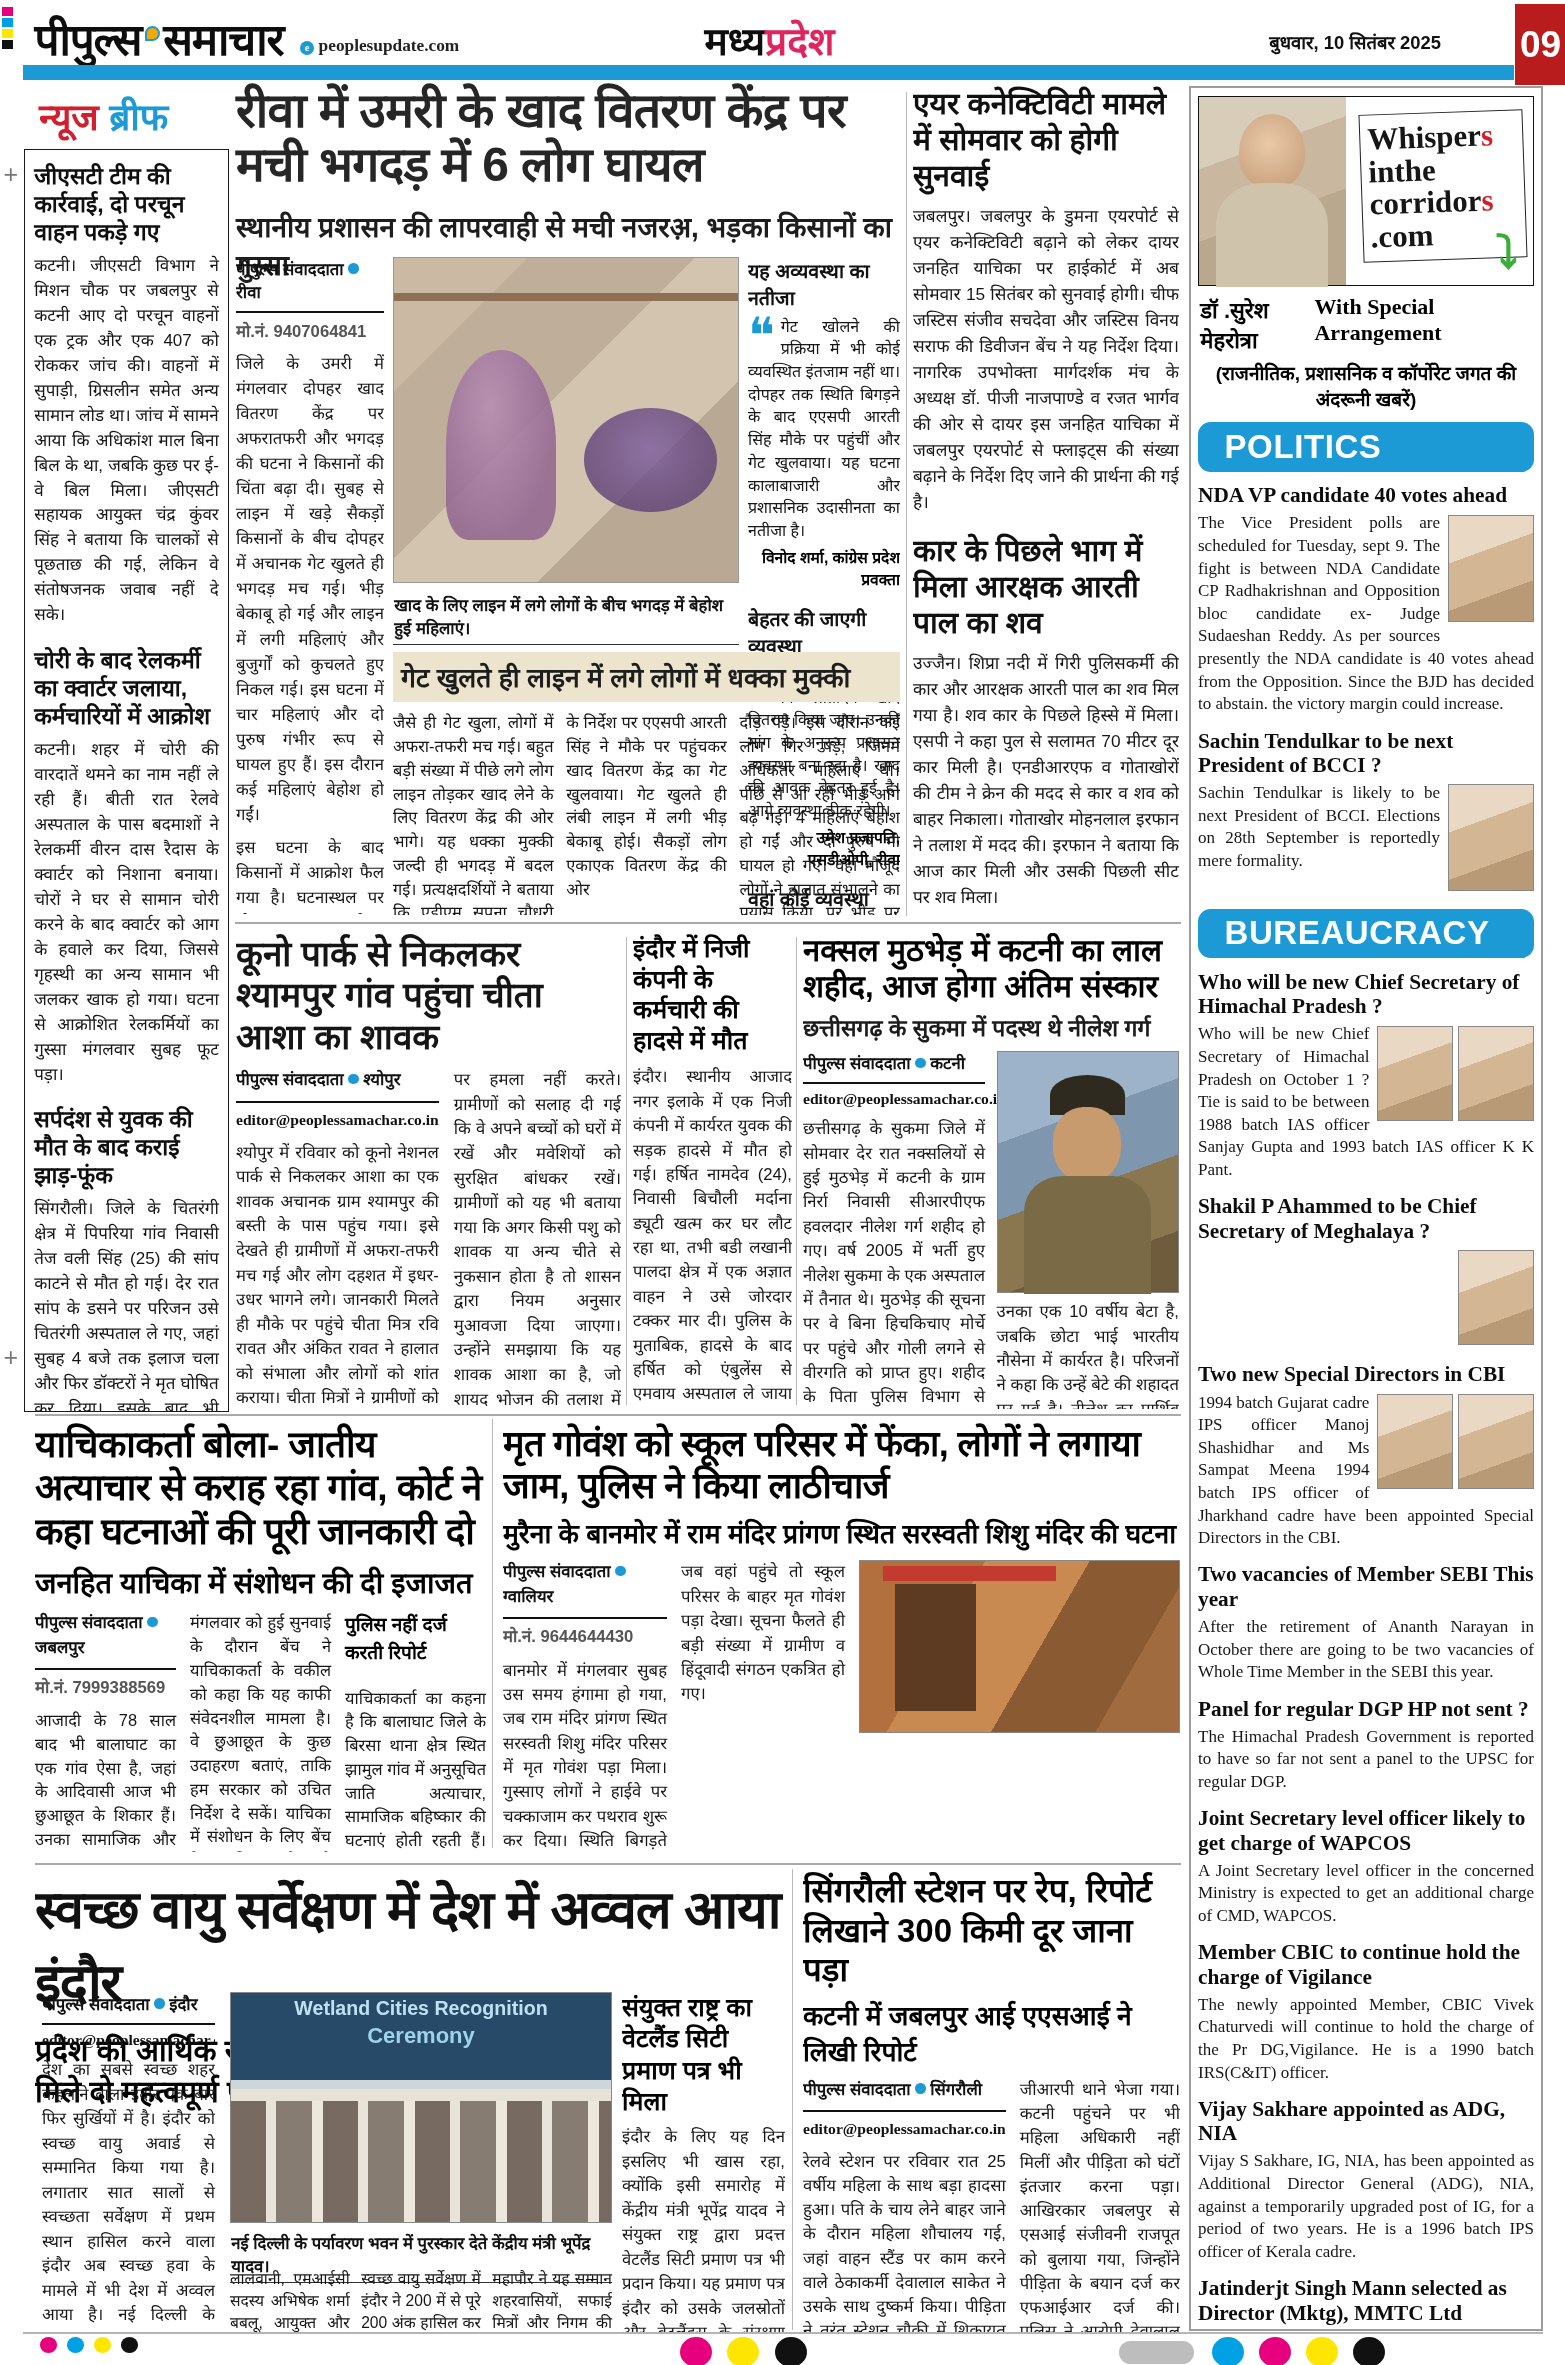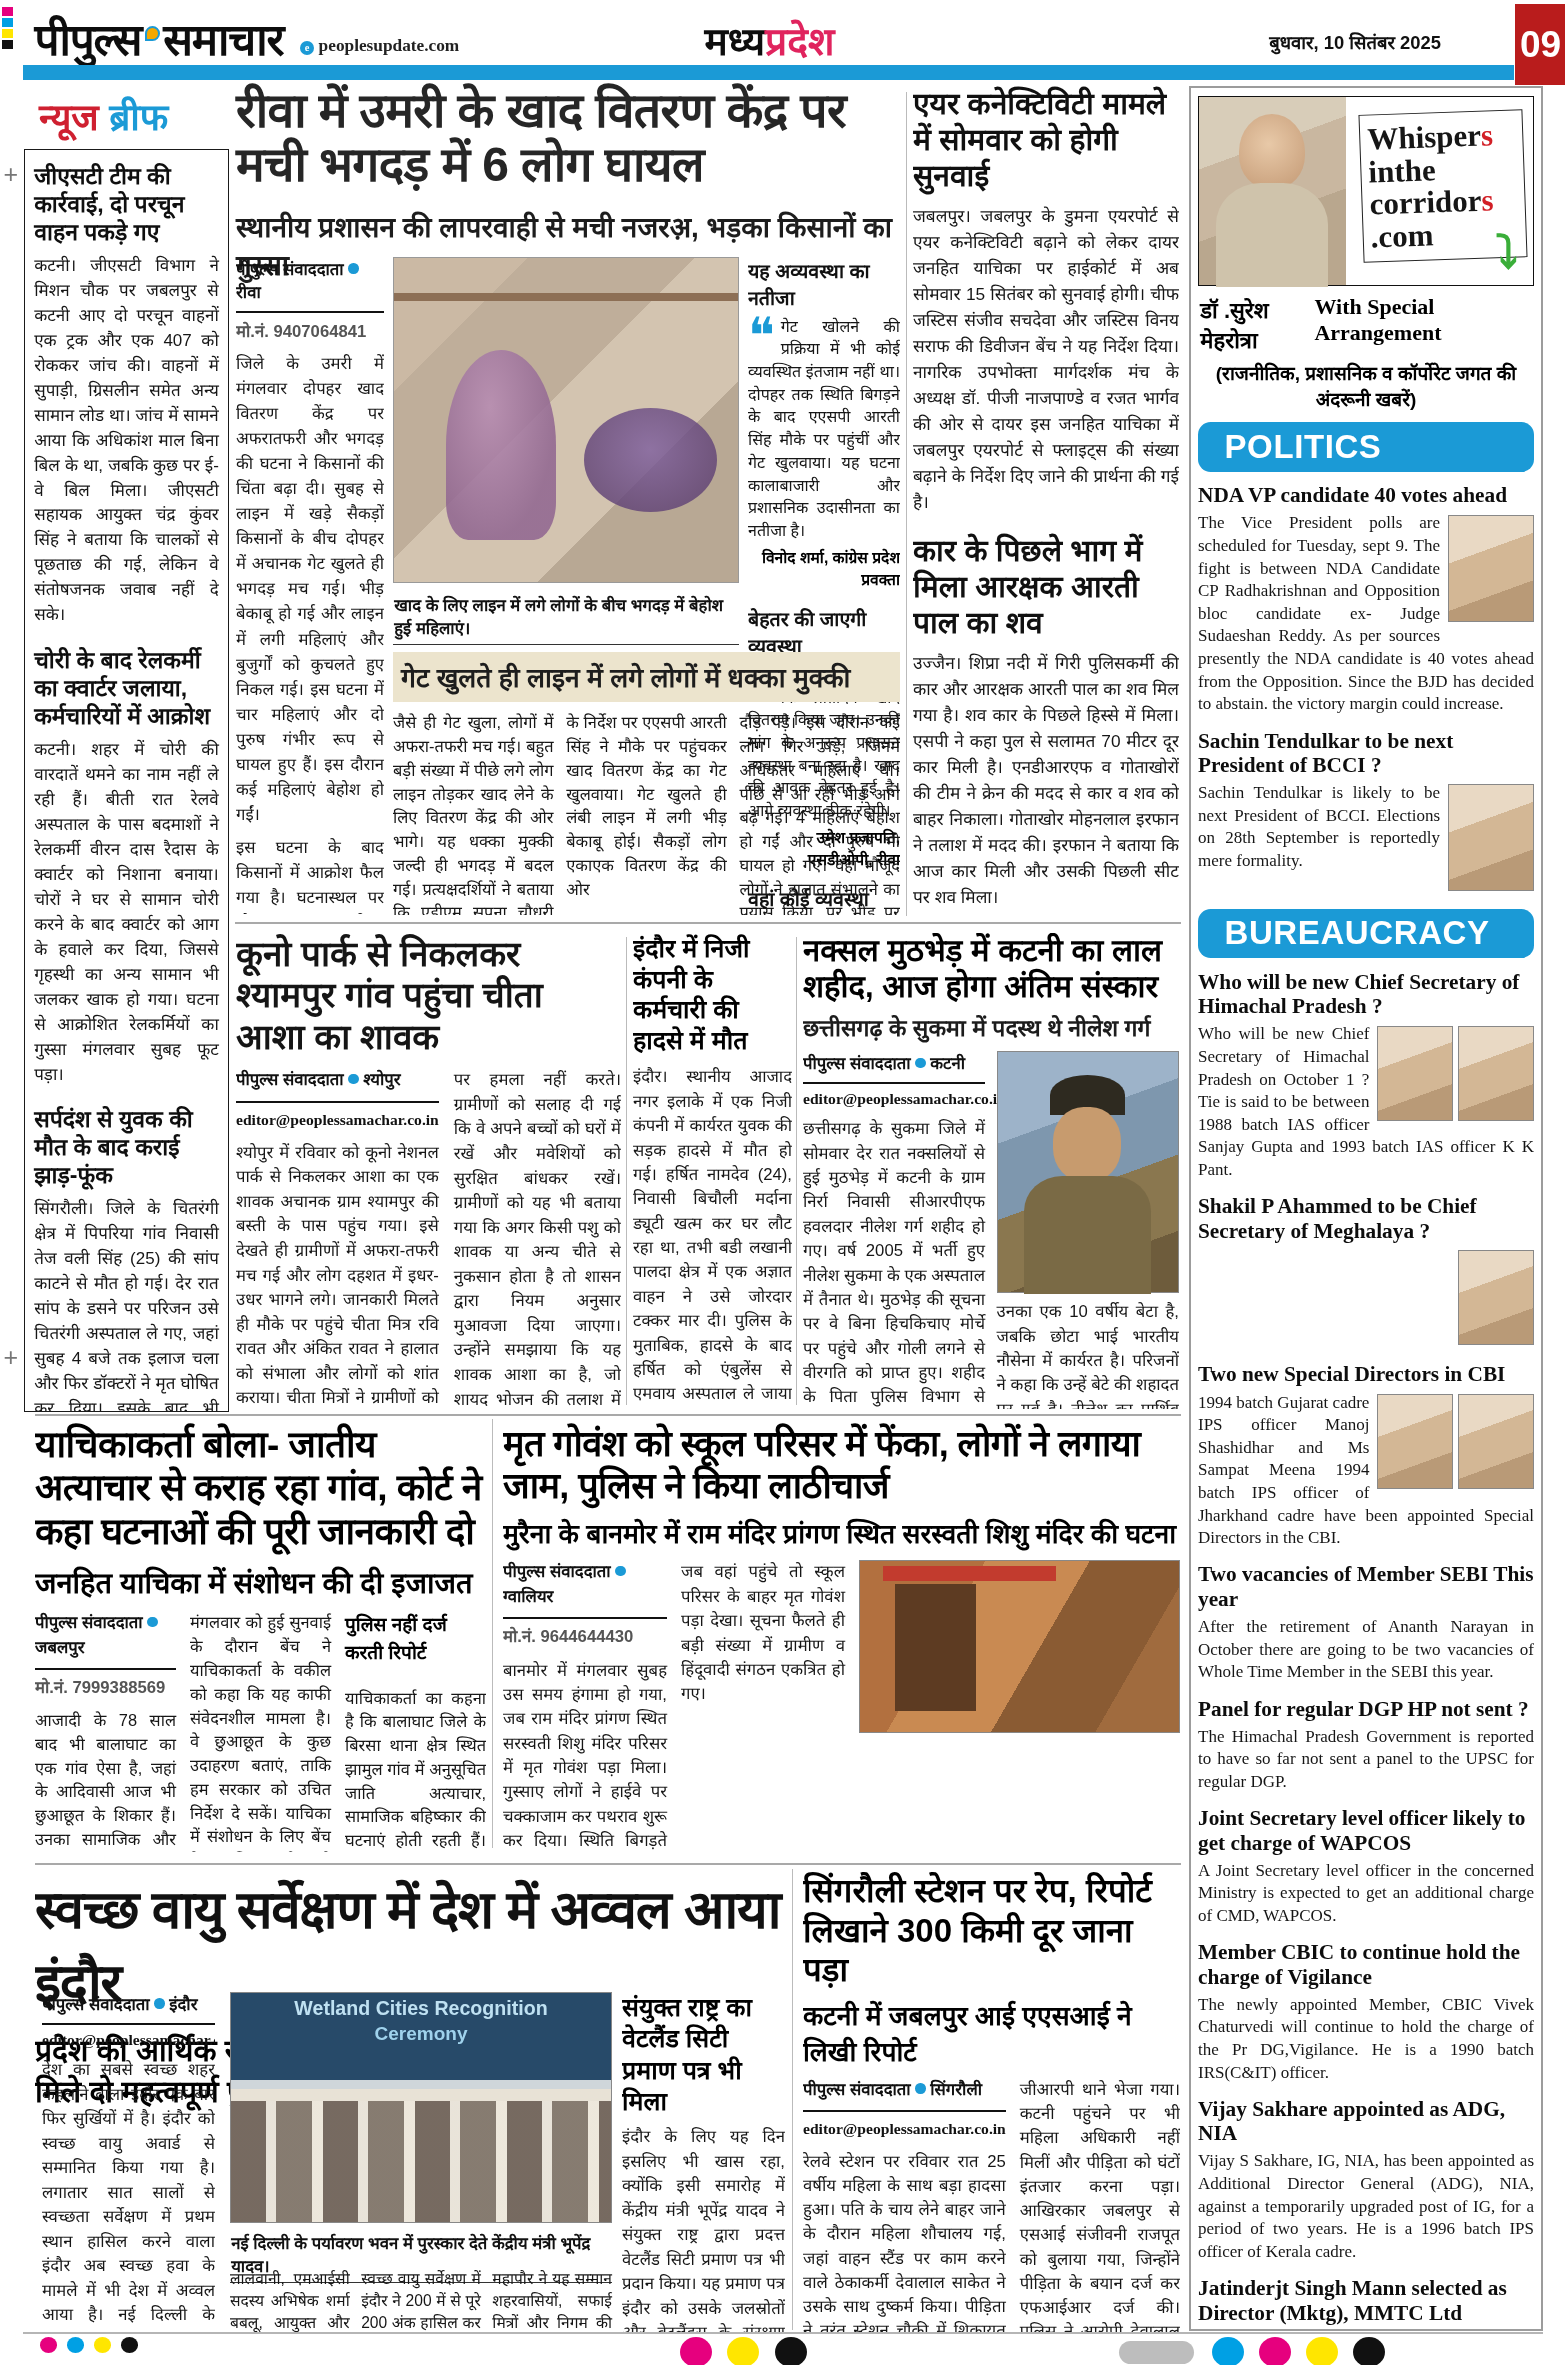--- a/index.html
+++ b/index.html
@@ -133,21 +133,21 @@
 
   
   .air-ind { position:absolute; left:35px; top:1871px; width:750px; height:461px; overflow:hidden; }
   .air-ind h2 { font-size:53px; font-weight:800; letter-spacing:-1.2px; color:#111; margin-bottom:11.5px; }
   .air-ind .sub { font-size:30px; font-weight:800; margin-bottom:11.5px; width:577px; }
   .ai-left { position:absolute; left:7px; top:121px; width:173px; height:334px; overflow:hidden; }
   .ai-left p { font-size:16.7px; line-height:1.47; }
   .ai-photo { position:absolute; left:195px; top:121px; width:382px; height:231px; border:0.6px solid #888;
     background:linear-gradient(#274a69 0 38%,#cfd6da 38% 42%,#e8e2d6 42%); position:absolute; overflow:hidden; }
   .ai-photo .bk { position:absolute; left:0; top:3.5px; width:100%; text-align:center; color:#bfe1f2; font-size:19.6px; font-weight:800; }
-  .ai-photo .bk2 { position:absolute; left:0; top:30px; width:100%; text-align:center; color:#9fd2ec; font-size:19px; font-weight:800; }
+  .ai-photo .bk2 { position:absolute; left:0; top:30px; width:100%; text-align:center; color:#9fd2ec; font-size:22px; font-weight:800; }
   .ai-photo .ppl { position:absolute; bottom:0; left:0; width:100%; height:121px;
     background:repeating-linear-gradient(90deg,#5a4c43 0 35px,#e9e4da 35px 45px,#6e6257 45px 81px,#efe9dd 81px 92px); opacity:.8; }
   .ai-cap { position:absolute; left:195px; top:355px; width:382px; }
   .ai-under { position:absolute; left:195px; top:397px; width:382px; display:flex; gap:11.5px; }
   .ai-under div { flex:1; font-size:15.6px; line-height:1.4; }
   .wet { position:absolute; left:587px; top:121px; width:163px; height:340px; overflow:hidden; }
   .wet h4 { font-size:25px; line-height:1.25; font-weight:800; margin-bottom:8px; }
   .wet p { font-size:16.7px; line-height:1.47; }
   .sing { position:absolute; left:803px; top:1871px; width:377px; height:461px; overflow:hidden; }
   .sing h2 { font-size:33px; line-height:1.2; font-weight:800; margin-bottom:7px; }

